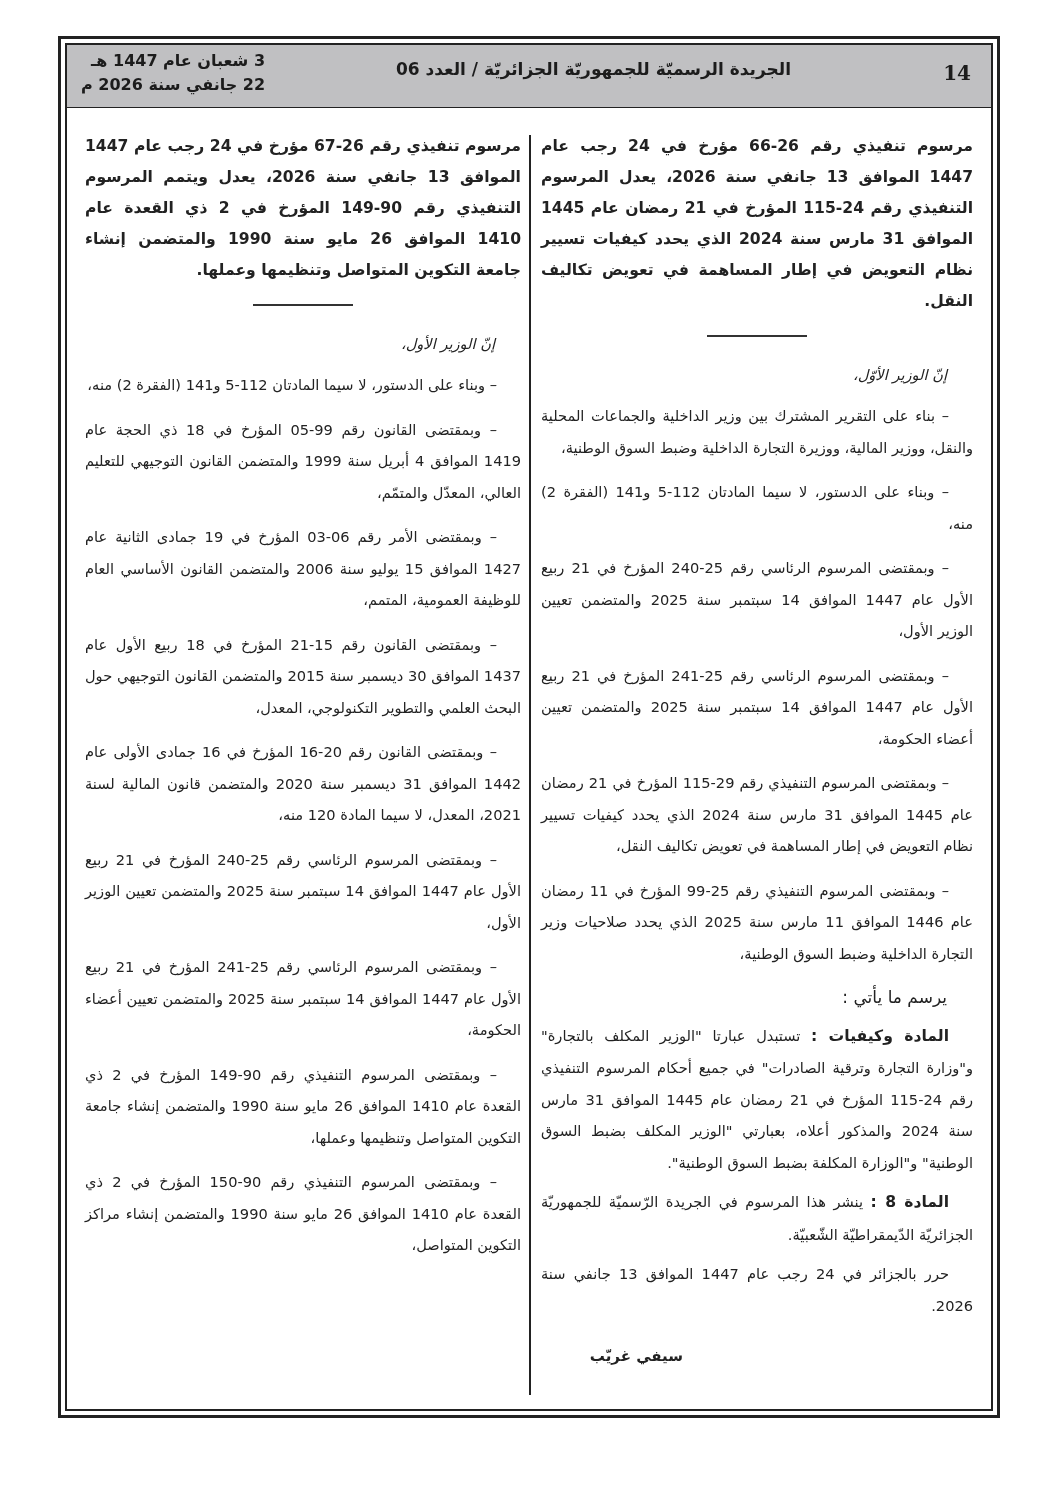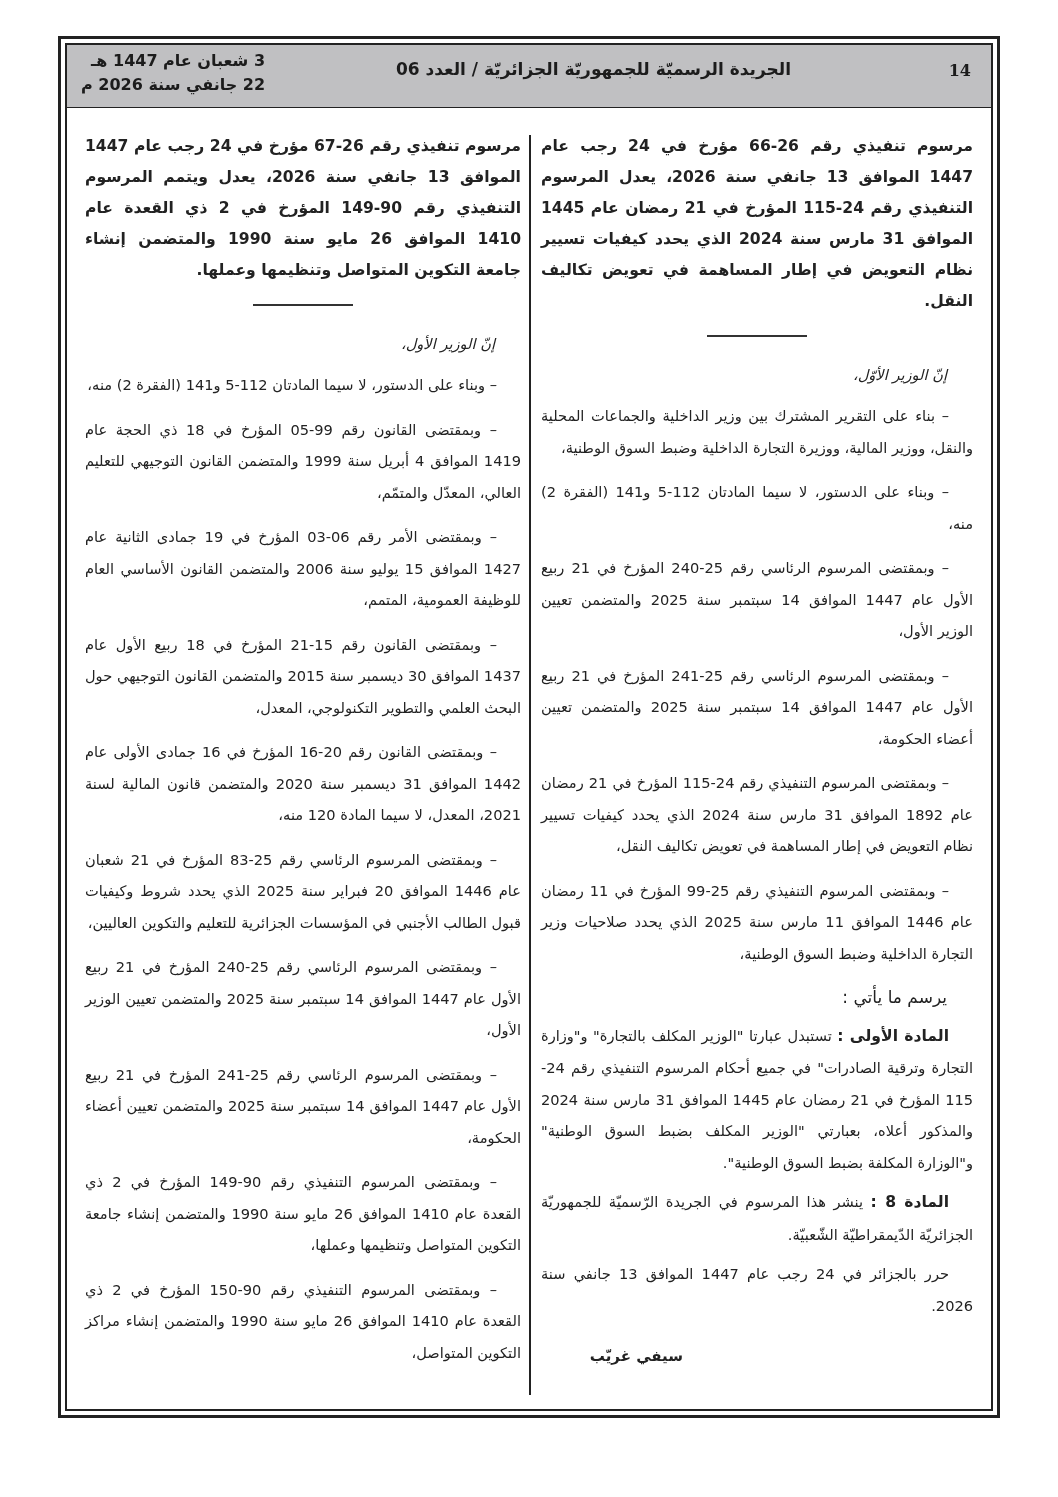--- a/index.html
+++ b/index.html
@@ -15,21 +15,21 @@
       position: absolute; left: 4px; top: 4px; right: 4px; bottom: 4px;
       border: 2px solid #222; box-sizing: border-box;
     }
     .header {
       position: absolute; left: 0; right: 0; top: 0; height: 62px;
       background: #c0c0c2; border-bottom: 1.5px solid #222;
       direction: rtl;
     }
     .hdr-page {
       position: absolute; right: 20px; top: 16px; font-family: "DejaVu Serif", serif;
-      font-weight: bold; font-size: 16px; color: #1c1c1c;
+      font-weight: bold; font-size: 20px; color: #1c1c1c;
     }
     .hdr-title {
       position: absolute; right: 200px; top: 14px; font-weight: bold; font-size: 17px;
       color: #1c1c1c; white-space: nowrap;
     }
     .hdr-date {
       position: absolute; left: 14px; top: 4px; font-weight: bold; font-size: 16px;
       line-height: 24px; text-align: right; color: #1c1c1c; white-space: nowrap;
     }
     .col {
@@ -72,25 +72,25 @@
     </div>
 
     <div class="col right">
       <div class="title">مرسوم تنفيذي رقم 26-66 مؤرخ في 24 رجب عام 1447 الموافق 13 جانفي سنة 2026، يعدل المرسوم التنفيذي رقم 24-115 المؤرخ في 21 رمضان عام 1445 الموافق 31 مارس سنة 2024 الذي يحدد كيفيات تسيير نظام التعويض في إطار المساهمة في تعويض تكاليف النقل.</div>
       <div class="sep"></div>
       <p class="intro">إنّ الوزير الأوّل،</p>
       <p class="clause">– بناء على التقرير المشترك بين وزير الداخلية والجماعات المحلية والنقل، ووزير المالية، ووزيرة التجارة الداخلية وضبط السوق الوطنية،</p>
       <p class="clause">– وبناء على الدستور، لا سيما المادتان 112-5 و141 (الفقرة 2) منه،</p>
       <p class="clause">– وبمقتضى المرسوم الرئاسي رقم 25-240 المؤرخ في 21 ربيع الأول عام 1447 الموافق 14 سبتمبر سنة 2025 والمتضمن تعيين الوزير الأول،</p>
       <p class="clause">– وبمقتضى المرسوم الرئاسي رقم 25-241 المؤرخ في 21 ربيع الأول عام 1447 الموافق 14 سبتمبر سنة 2025 والمتضمن تعيين أعضاء الحكومة،</p>
-      <p class="clause">– وبمقتضى المرسوم التنفيذي رقم 24-115 المؤرخ في 21 رمضان عام 1892 الموافق 31 مارس سنة 2024 الذي يحدد كيفيات تسيير نظام التعويض في إطار المساهمة في تعويض تكاليف النقل،</p>
+      <p class="clause">– وبمقتضى المرسوم التنفيذي رقم 29-115 المؤرخ في 21 رمضان عام 1445 الموافق 31 مارس سنة 2024 الذي يحدد كيفيات تسيير نظام التعويض في إطار المساهمة في تعويض تكاليف النقل،</p>
       <p class="clause">– وبمقتضى المرسوم التنفيذي رقم 25-99 المؤرخ في 11 رمضان عام 1446 الموافق 11 مارس سنة 2025 الذي يحدد صلاحيات وزير التجارة الداخلية وضبط السوق الوطنية،</p>
       <div class="decree-heading">يرسم ما يأتي :</div>
       <p class="article">
-        <span class="article-label">المادة الأولى :</span>
+        <span class="article-label">المادة وكيفيات :</span>
         <span>تستبدل عبارتا "الوزير المكلف بالتجارة" و"وزارة التجارة وترقية الصادرات" في جميع أحكام المرسوم التنفيذي رقم 24-115 المؤرخ في 21 رمضان عام 1445 الموافق 31 مارس سنة 2024 والمذكور أعلاه، بعبارتي "الوزير المكلف بضبط السوق الوطنية" و"الوزارة المكلفة بضبط السوق الوطنية".</span>
       </p>
       <p class="article">
         <span class="article-label">المادة 8 :</span>
         <span>ينشر هذا المرسوم في الجريدة الرّسميّة للجمهوريّة الجزائريّة الدّيمقراطيّة الشّعبيّة.</span>
       </p>
       <p class="clause">حرر بالجزائر في 24 رجب عام 1447 الموافق 13 جانفي سنة 2026.</p>
       <div class="signature">سيفي غريّب</div>
     </div>
 
@@ -98,21 +98,20 @@
 
     <div class="col left">
       <div class="title">مرسوم تنفيذي رقم 26-67 مؤرخ في 24 رجب عام 1447 الموافق 13 جانفي سنة 2026، يعدل ويتمم المرسوم التنفيذي رقم 90-149 المؤرخ في 2 ذي القعدة عام 1410 الموافق 26 مايو سنة 1990 والمتضمن إنشاء جامعة التكوين المتواصل وتنظيمها وعملها.</div>
       <div class="sep"></div>
       <p class="intro">إنّ الوزير الأول،</p>
       <p class="clause">– وبناء على الدستور، لا سيما المادتان 112-5 و141 (الفقرة 2) منه،</p>
       <p class="clause">– وبمقتضى القانون رقم 99-05 المؤرخ في 18 ذي الحجة عام 1419 الموافق 4 أبريل سنة 1999 والمتضمن القانون التوجيهي للتعليم العالي، المعدّل والمتمّم،</p>
       <p class="clause">– وبمقتضى الأمر رقم 06-03 المؤرخ في 19 جمادى الثانية عام 1427 الموافق 15 يوليو سنة 2006 والمتضمن القانون الأساسي العام للوظيفة العمومية، المتمم،</p>
       <p class="clause">– وبمقتضى القانون رقم 15-21 المؤرخ في 18 ربيع الأول عام 1437 الموافق 30 ديسمبر سنة 2015 والمتضمن القانون التوجيهي حول البحث العلمي والتطوير التكنولوجي، المعدل،</p>
       <p class="clause">– وبمقتضى القانون رقم 20-16 المؤرخ في 16 جمادى الأولى عام 1442 الموافق 31 ديسمبر سنة 2020 والمتضمن قانون المالية لسنة 2021، المعدل، لا سيما المادة 120 منه،</p>
-      <p class="clause">– وبمقتضى المرسوم الرئاسي رقم 25-83 المؤرخ في 21 شعبان عام 1446 الموافق 20 فبراير سنة 2025 الذي يحدد شروط وكيفيات قبول الطالب الأجنبي في المؤسسات الجزائرية للتعليم والتكوين العاليين،</p>
       <p class="clause">– وبمقتضى المرسوم الرئاسي رقم 25-240 المؤرخ في 21 ربيع الأول عام 1447 الموافق 14 سبتمبر سنة 2025 والمتضمن تعيين الوزير الأول،</p>
       <p class="clause">– وبمقتضى المرسوم الرئاسي رقم 25-241 المؤرخ في 21 ربيع الأول عام 1447 الموافق 14 سبتمبر سنة 2025 والمتضمن تعيين أعضاء الحكومة،</p>
       <p class="clause">– وبمقتضى المرسوم التنفيذي رقم 90-149 المؤرخ في 2 ذي القعدة عام 1410 الموافق 26 مايو سنة 1990 والمتضمن إنشاء جامعة التكوين المتواصل وتنظيمها وعملها،</p>
       <p class="clause">– وبمقتضى المرسوم التنفيذي رقم 90-150 المؤرخ في 2 ذي القعدة عام 1410 الموافق 26 مايو سنة 1990 والمتضمن إنشاء مراكز التكوين المتواصل،</p>
     </div>
 
   </div>
 </div>
 
 </body></html>

